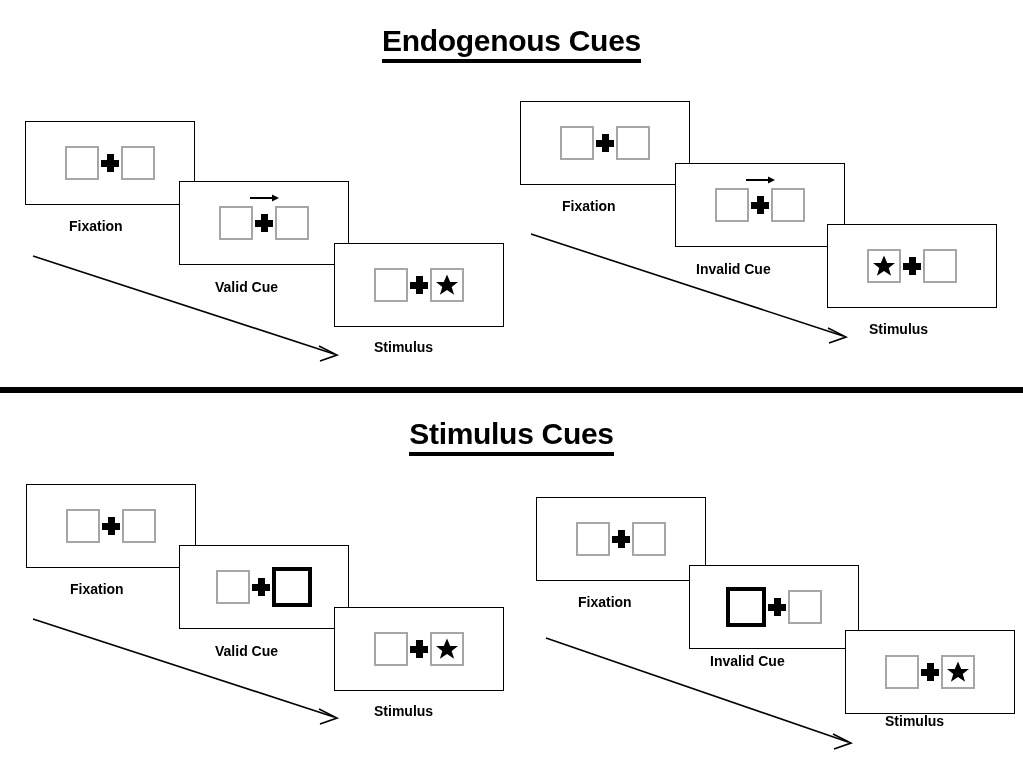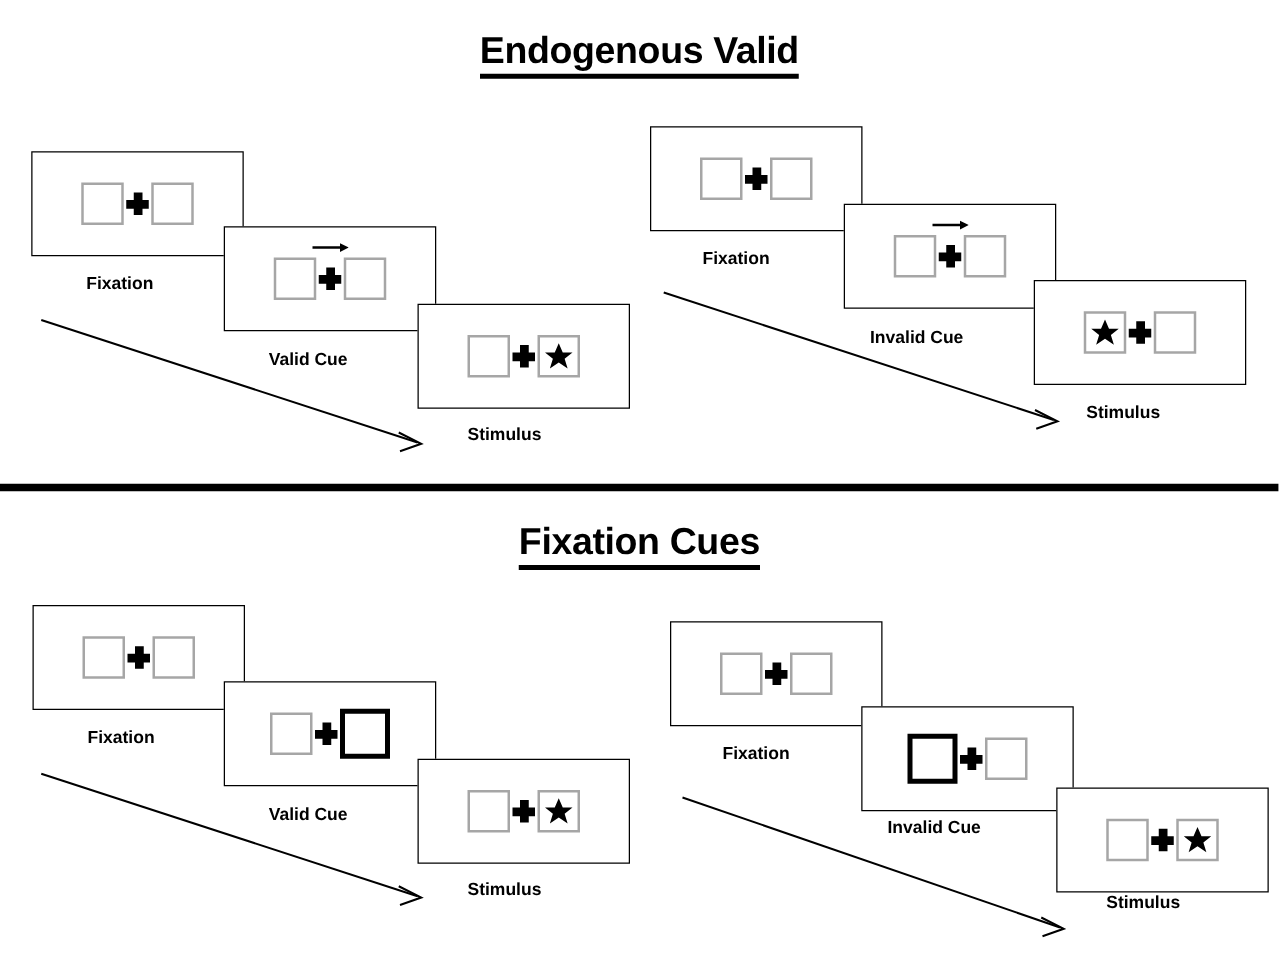--- a/index.html
+++ b/index.html
@@ -140,21 +140,21 @@
     color: #000000;
     line-height: 1;
   }
 </style>
 </head>
 <body>
 
 <div id="stage">
 
   <div class="section-title" style="top:26px;">
-    <span>Endogenous Valid</span>
+    <span>Endogenous Cues</span>
   </div>
 
   <div class="frame" style="left:25px; top:121px; width:170px; height:84px;">
     <div class="frame-inner">
       <div class="box"></div>
       <div class="plus"></div>
       <div class="box"></div>
     </div>
   </div>
   <div class="stage-label" style="left:69px; top:219px;">Fixation</div>
@@ -228,21 +228,21 @@
   <div class="stage-label" style="left:869px; top:322px;">Stimulus</div>
 
   <svg class="flow-arrow" style="left:525px; top:228px; width:340px; height:125px;" viewBox="0 0 340 125">
     <line x1="6" y1="6" x2="318" y2="108" stroke="#000000" stroke-width="1.6"></line>
     <polyline points="303,100 321,109 304,115" fill="none" stroke="#000000" stroke-width="1.6"></polyline>
   </svg>
 
   <div class="divider" style="top:387px;"></div>
 
   <div class="section-title" style="top:419px;">
-    <span>Fixation Cues</span>
+    <span>Stimulus Cues</span>
   </div>
 
   <div class="frame" style="left:26px; top:484px; width:170px; height:84px;">
     <div class="frame-inner">
       <div class="box"></div>
       <div class="plus"></div>
       <div class="box"></div>
     </div>
   </div>
   <div class="stage-label" style="left:70px; top:582px;">Fixation</div>

